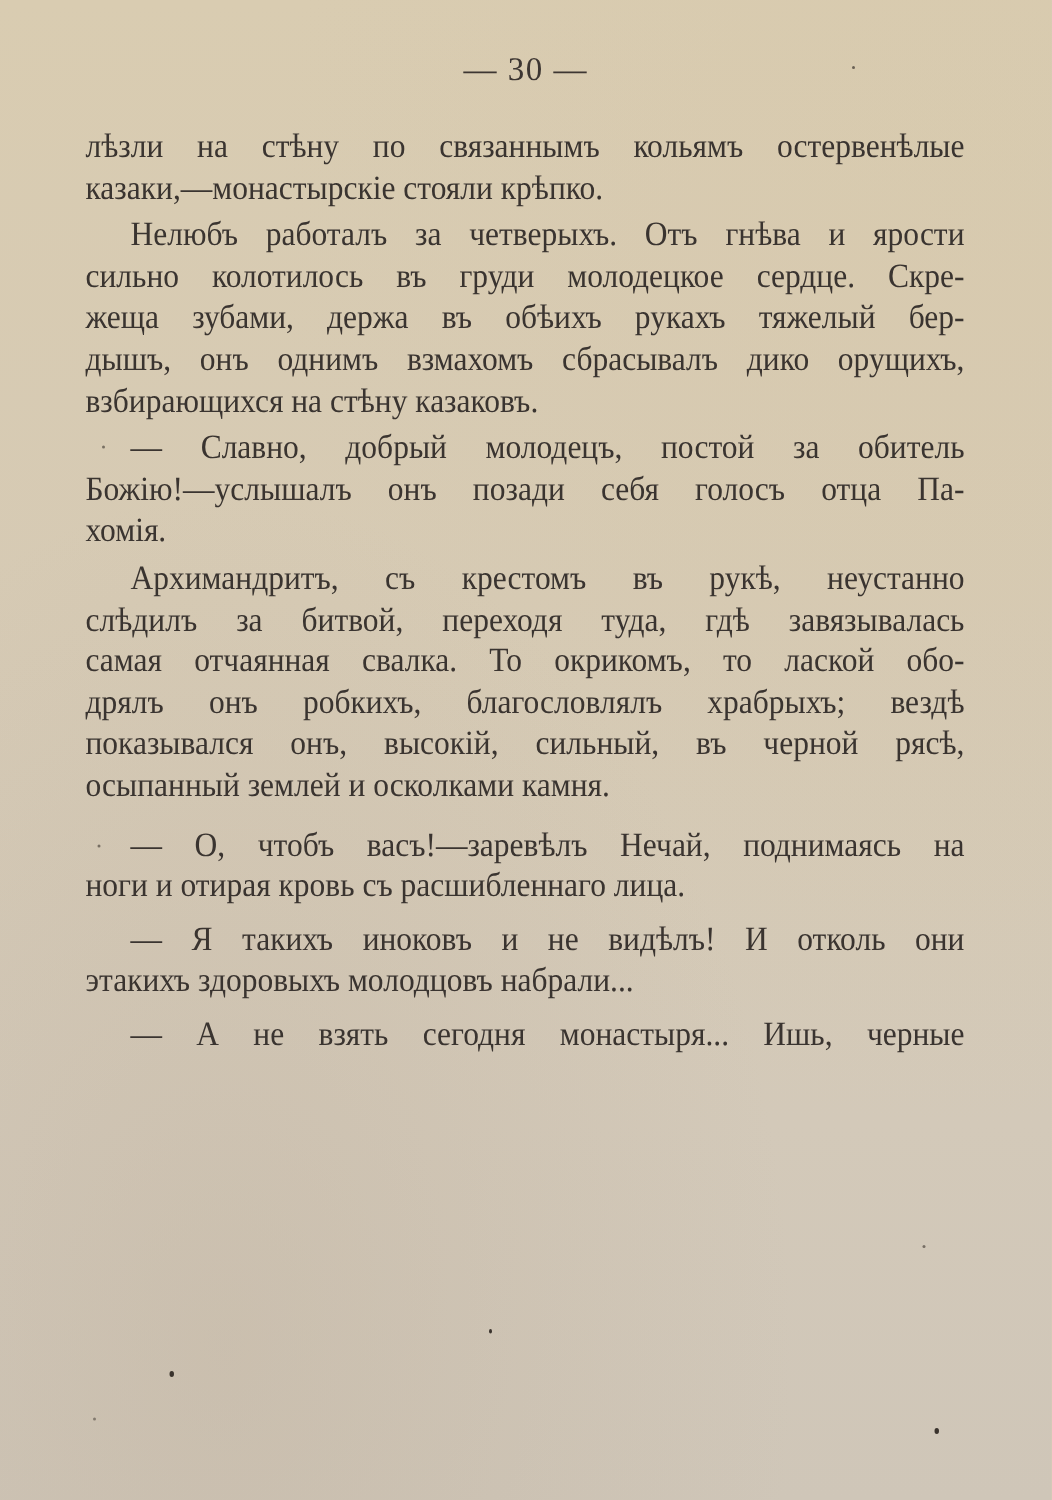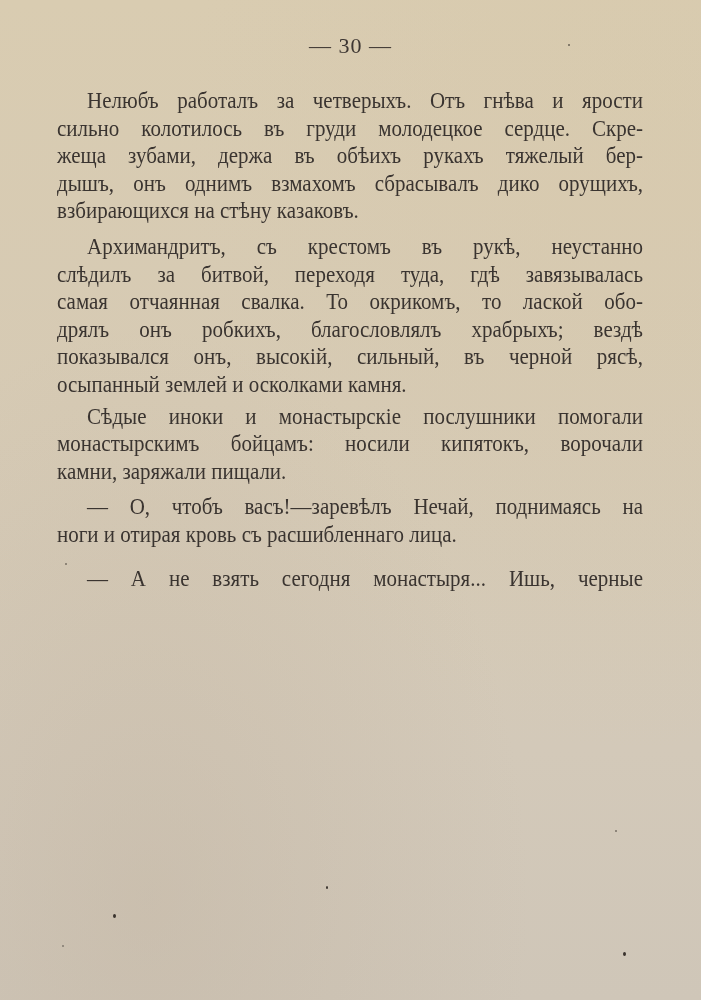--- a/index.html
+++ b/index.html
@@ -70,60 +70,68 @@
 </style>
 </head>
 <body>
 
 <div class="page">
 
   <div class="page-number">— 30 —</div>
 
   <div class="body-text">
 
+    <div>
+      <div class="line">лѣзли на стѣну по связаннымъ кольямъ остервенѣлые</div>
+      <div class="line last">казаки,—монастырскіе стояли крѣпко.</div>
+    </div>
     <div class="gap"></div>
 
     <div>
       <div class="line indent">Нелюбъ работалъ за четверыхъ. Отъ гнѣва и ярости</div>
       <div class="line">сильно колотилось въ груди молодецкое сердце. Скре-</div>
       <div class="line">жеща зубами, держа въ обѣихъ рукахъ тяжелый бер-</div>
       <div class="line">дышъ, онъ однимъ взмахомъ сбрасывалъ дико орущихъ,</div>
       <div class="line last">взбирающихся на стѣну казаковъ.</div>
     </div>
     <div class="gap"></div>
 
+    <div>
+      <div class="line indent">— Славно, добрый молодецъ, постой за обитель</div>
+      <div class="line">Божію!—услышалъ онъ позади себя голосъ отца Па-</div>
+      <div class="line last">хомія.</div>
+    </div>
     <div class="gap"></div>
 
     <div>
       <div class="line indent">Архимандритъ, съ крестомъ въ рукѣ, неустанно</div>
       <div class="line">слѣдилъ за битвой, переходя туда, гдѣ завязывалась</div>
       <div class="line">самая отчаянная свалка. То окрикомъ, то лаской обо-</div>
       <div class="line">дрялъ онъ робкихъ, благословлялъ храбрыхъ; вездѣ</div>
       <div class="line">показывался онъ, высокій, сильный, въ черной рясѣ,</div>
       <div class="line last">осыпанный землей и осколками камня.</div>
     </div>
     <div class="gap"></div>
 
-    <div>
-      <div class="line indent">Сѣдые иноки и монастырскіе послушники помогали</div>
-      <div class="line">монастырскимъ бойцамъ: носили кипятокъ, ворочали</div>
-      <div class="line last">камни, заряжали пищали.</div>
-    </div>
     <div class="gap"></div>
 
     <div class="gap"></div>
 
     <div>
       <div class="line indent">— О, чтобъ васъ!—заревѣлъ Нечай, поднимаясь на</div>
       <div class="line last">ноги и отирая кровь съ расшибленнаго лица.</div>
     </div>
     <div class="gap"></div>
 
     <div class="gap"></div>
 
+    <div>
+      <div class="line indent">— Я такихъ иноковъ и не видѣлъ! И отколь они</div>
+      <div class="line last">этакихъ здоровыхъ молодцовъ набрали...</div>
+    </div>
     <div class="gap"></div>
 
     <div class="gap"></div>
 
     <div>
       <div class="line indent">— А не взять сегодня монастыря... Ишь, черные</div>
 
     </div>
   </div>
 

